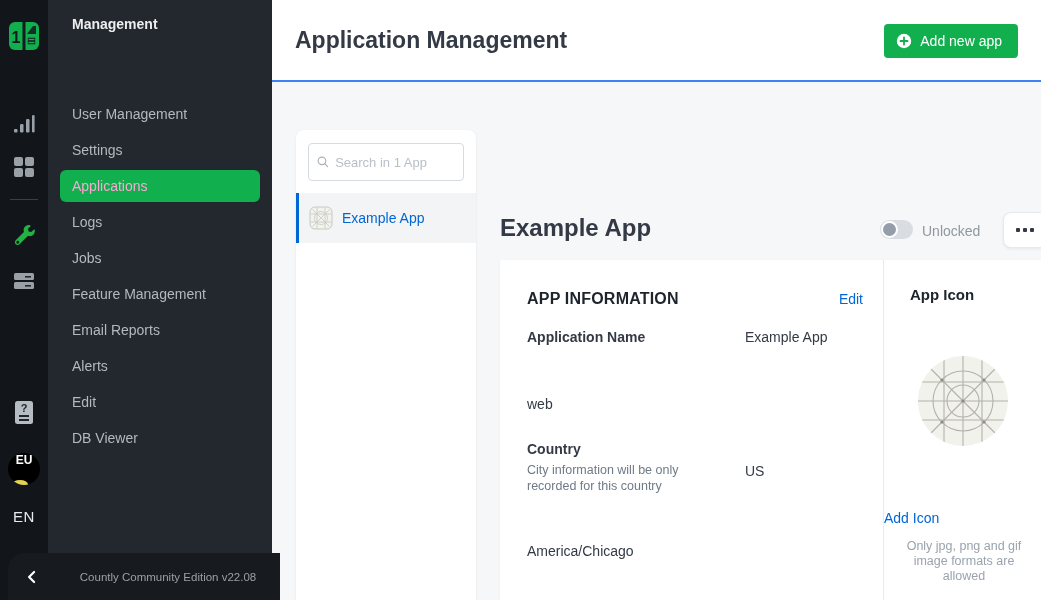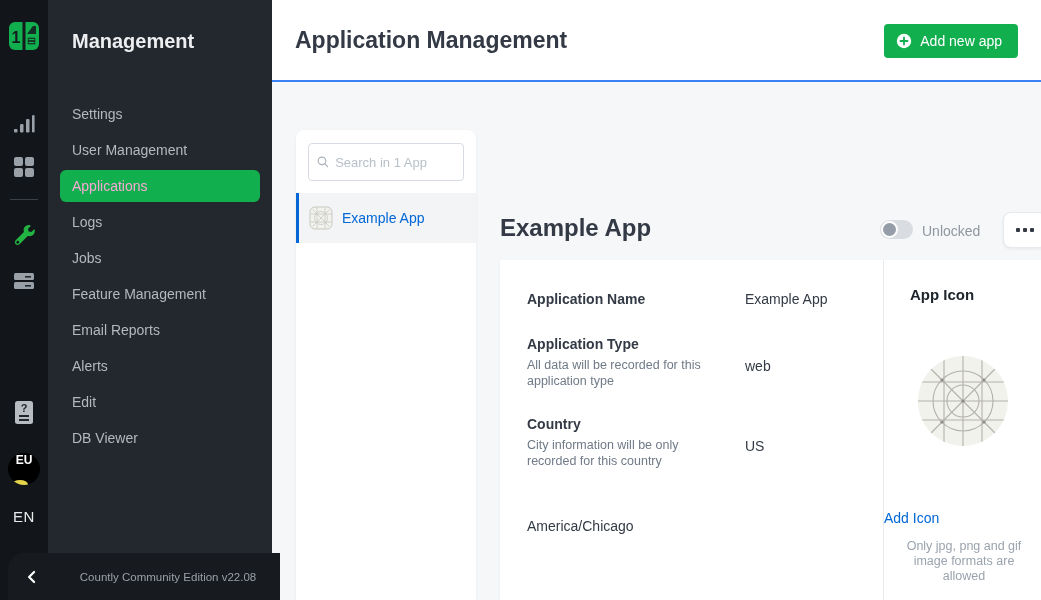--- a/index.html
+++ b/index.html
@@ -14,21 +14,21 @@
   .avatar { width:32px; height:32px; border-radius:50%; background:#000000; color:#fff;
     font-size:12px; font-weight:bold; display:flex; align-items:flex-start; justify-content:center;
     position:relative; overflow:hidden; }
   .avatar .sliver { position:absolute; bottom:-4px; left:4px; width:16px; height:9px;
     background:#e3d44c; border-radius:50%; }
   .avatar span { position:relative; z-index:1; }
   .lang { color:#e8eaec; font-size:15px; letter-spacing:0.5px; }
 
   
   .sidebar { position:absolute; left:48px; top:0; width:224px; height:600px; background:#23272e; z-index:2; }
-  .sidebar-title { color:#eceef0; font-size:20px; font-weight:600; padding:30px 0 0 24px; }
+  .sidebar-title { color:#eceef0; font-size:14px; font-weight:600; padding:16px 0 0 24px; }
   .nav { position:absolute; top:96px; left:0; width:224px; }
   .nav-item { position:relative; height:36px; display:flex; align-items:center;
     padding-left:24px; color:#b3b9c0; font-size:14px; cursor:pointer; }
   .nav-item.active { padding-left:0; }
   .nav-item.active .pill { position:absolute; left:12px; right:12px; top:2px; bottom:2px;
     background:#12AF4F; border-radius:6px; }
   .nav-item.active .lbl { position:relative; color:#f9a8d4; font-weight:400; padding-left:24px; }
 
   
   .bottombar { position:absolute; left:0; top:553px; width:272px; height:47px;
@@ -167,24 +167,24 @@
 
     <div class="rail-item lang" style="top:508px">
       <span>EN</span>
     </div>
   </div>
 
   <div class="sidebar">
     <div class="sidebar-title">Management</div>
     <div class="nav">
       <div class="nav-item">
+          <span class="lbl">User Management</span>
+        </div>
+      <div class="nav-item">
           <span class="lbl">Settings</span>
-        </div>
-      <div class="nav-item">
-          <span class="lbl">User Management</span>
         </div>
       <div class="nav-item active">
           <span class="pill"></span>
           <span class="lbl">Applications</span>
         </div>
       <div class="nav-item">
           <span class="lbl">Logs</span>
         </div>
       <div class="nav-item">
           <span class="lbl">Jobs</span>
@@ -254,33 +254,33 @@
       </div>
       <div class="lock-label">Unlocked</div>
       <div class="more-btn">
         <i></i>
           <i></i>
           <i></i>
       </div>
 
       <div class="detail-card">
         <div class="info-pane">
+          <div class="info-head">
+            <div class="section-title">APP INFORMATION</div>
+            <div class="edit-link">Edit</div>
+          </div>
 
           <div class="field-row">
             <div class="field-left">
               <div class="field-label">Application Name</div>
             </div>
             <div class="field-value">Example App</div>
           </div>
 
           <div class="field-row has-desc">
-            <div class="field-left">
-              <div class="field-label">Application Type</div>
-              <div class="field-desc">All data will be recorded for this application type</div>
-            </div>
             <div class="field-value">web</div>
           </div>
 
           <div class="field-row has-desc">
             <div class="field-left">
               <div class="field-label">Country</div>
               <div class="field-desc">City information will be only recorded for this country</div>
             </div>
             <div class="field-value">US</div>
           </div>

